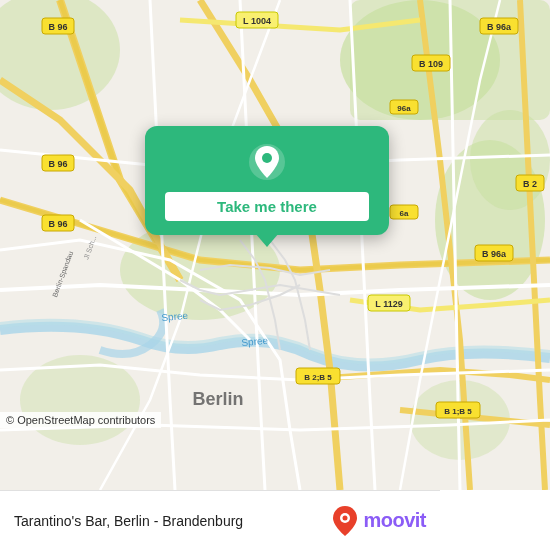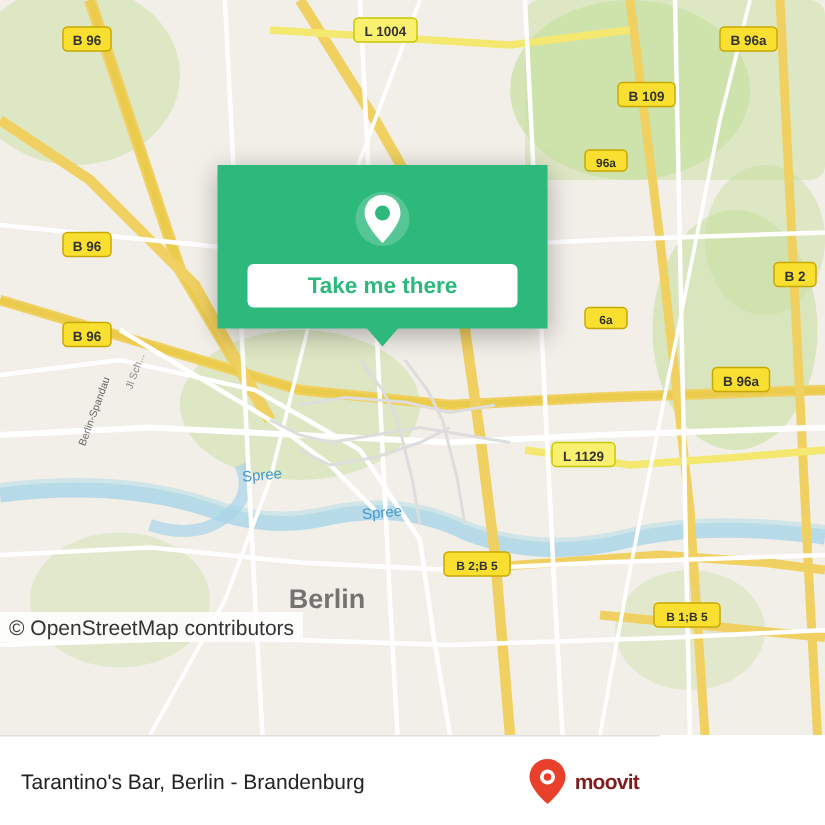--- a/index.html
+++ b/index.html
@@ -24,25 +24,25 @@
     #map-svg {
       position: absolute;
       top: 0; left: 0;
       width: 100%;
       height: 100%;
     }
 
     
     .map-popup {
       position: absolute;
-      top: 110px;
+      top: 126px;
       left: 145px;
-      width: 220px;
+      width: 244px;
       background: #2db87c;
-      border-radius: 0;
+      border-radius: 12px;
       display: flex;
       flex-direction: column;
       align-items: center;
       padding: 16px 20px 14px;
       box-shadow: 0 4px 16px rgba(0,0,0,0.3);
       z-index: 10;
     }
 
     .map-popup::after {
       content: '';
@@ -73,21 +73,21 @@
       cursor: pointer;
       width: 100%;
     }
 
     
     .osm-attribution {
       position: absolute;
       bottom: 62px;
       left: 0;
       background: rgba(255,255,255,0.85);
-      font-size: 14px;
+      font-size: 11px;
       color: #333;
       padding: 2px 6px;
       z-index: 5;
     }
 
     
     #bottom-bar {
       width: 440px;
       height: 60px;
       background: white;
@@ -111,23 +111,23 @@
       align-items: center;
       gap: 4px;
     }
 
     .moovit-pin {
       width: 28px;
       height: 32px;
     }
 
     .moovit-text {
-      font-size: 14px;
+      font-size: 20px;
       font-weight: 700;
-      color: #7f1d1d;
+      color: #8b5cf6;
       letter-spacing: -0.5px;
     }
   </style>
 </head>
 <body>
 
 <div id="map-container">
 
   <svg id="map-svg" viewBox="0 0 550 490" xmlns="http://www.w3.org/2000/svg">
 

